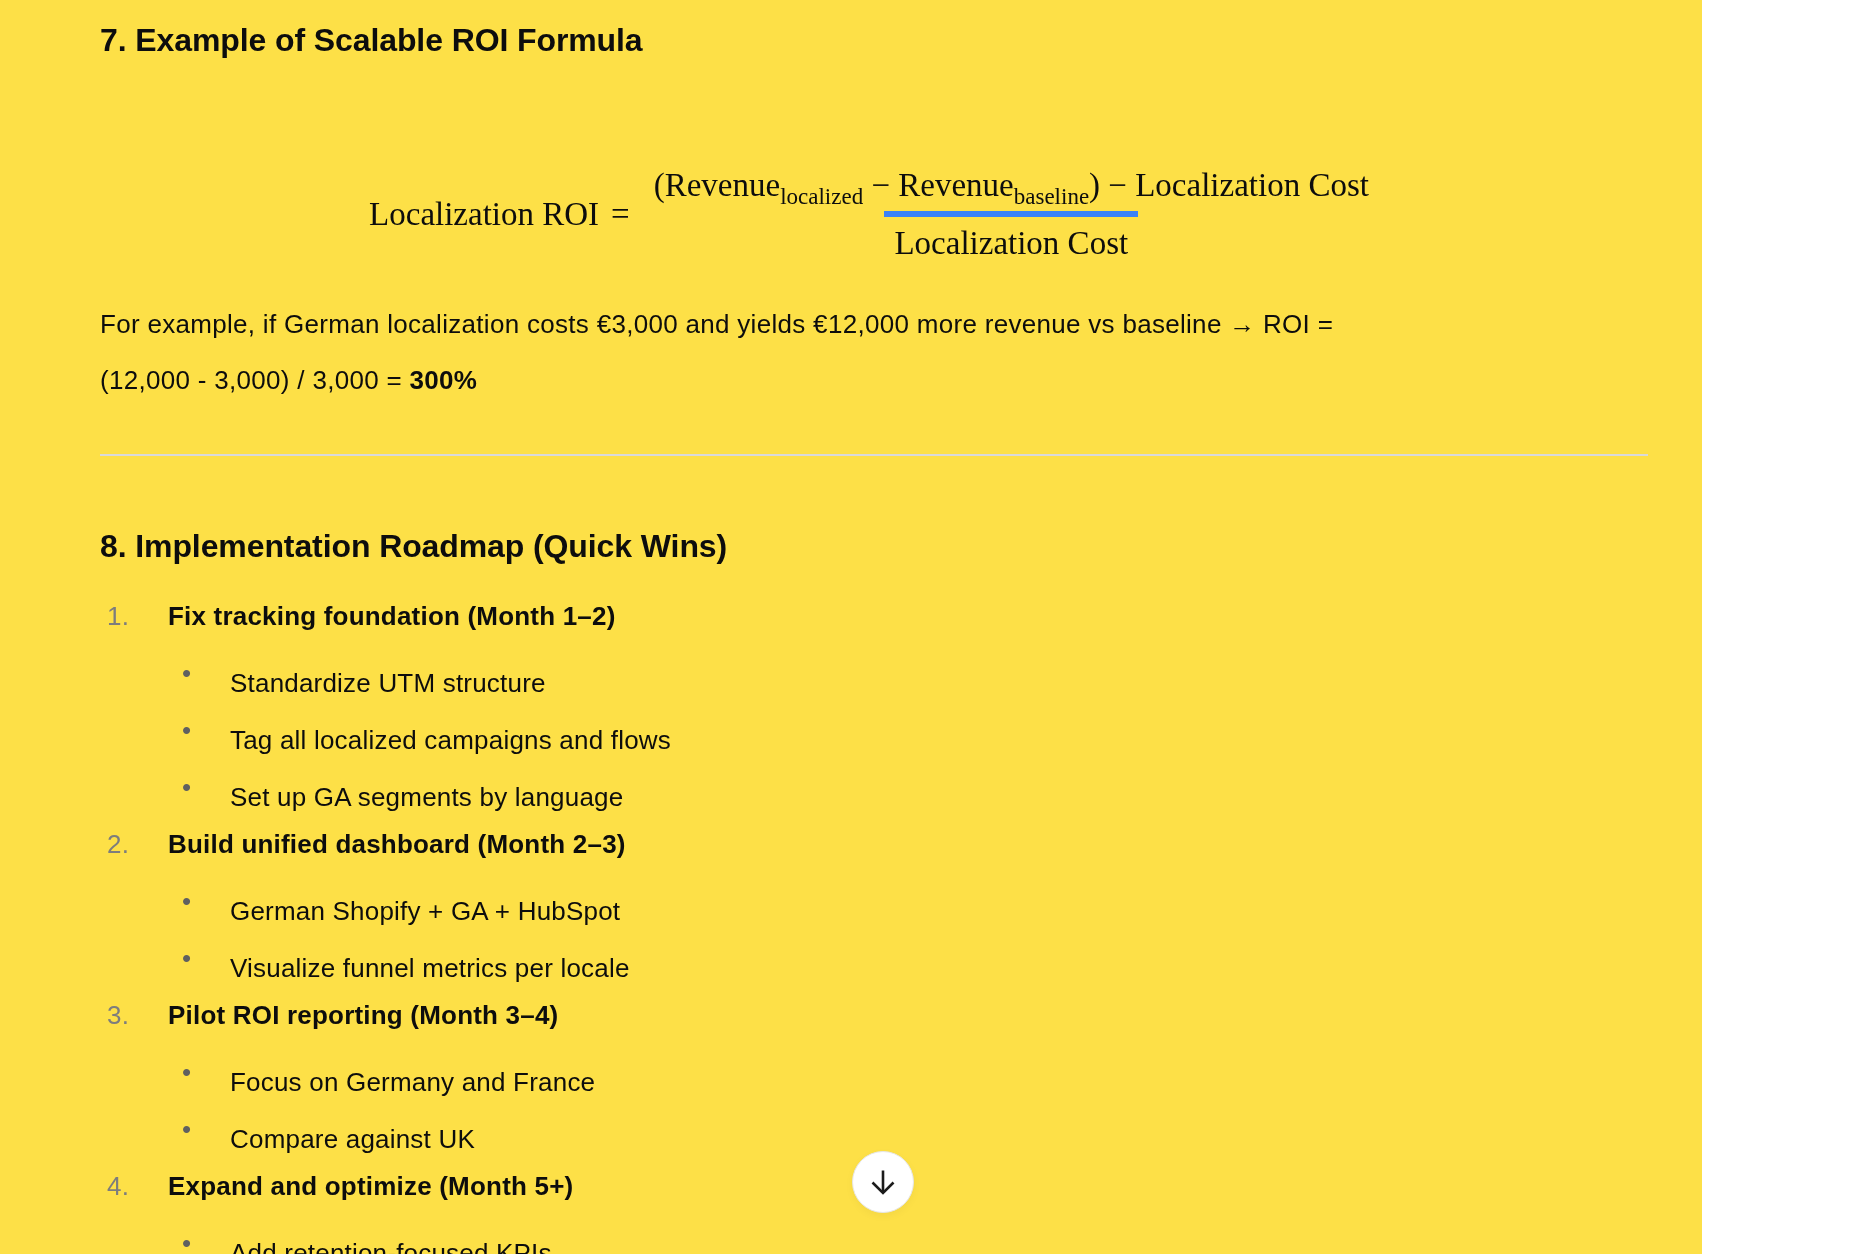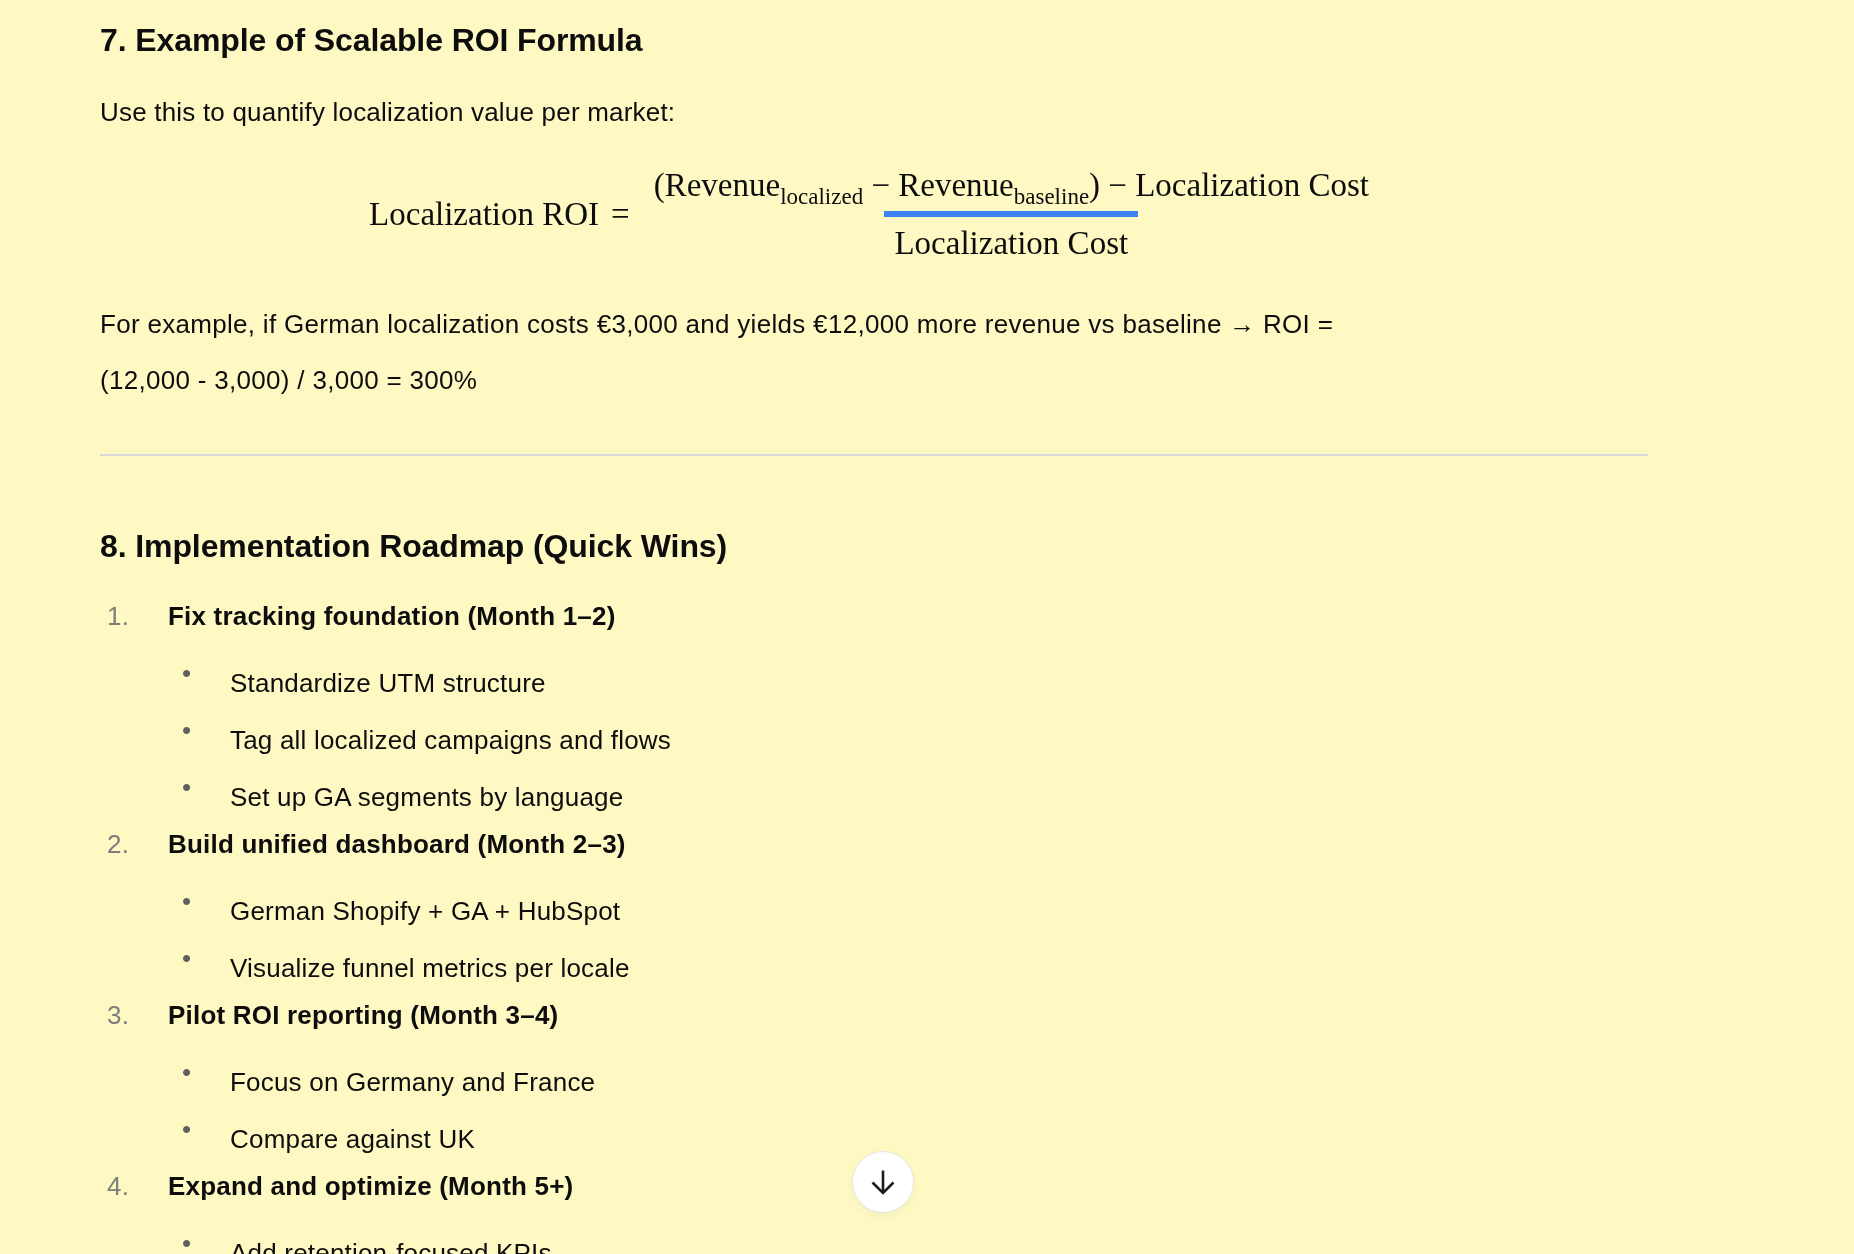--- a/index.html
+++ b/index.html
@@ -1,19 +1,19 @@
 <!DOCTYPE html>
 <html><head>
 <meta charset="utf-8">
 <style>
   * { margin:0; padding:0; box-sizing:border-box; }
   html,body { background:#ffffff; }
   .page {
-    position:relative; width:1854px; height:1254px; overflow:hidden;
-    background:#fef9c3; color:#0d0d0d;
+    position:relative; width:1702px; height:1254px; overflow:hidden;
+    background:#fde047; color:#0d0d0d;
     font-family:"Liberation Sans", sans-serif;
     -webkit-font-smoothing:antialiased;
   }
 
   h3.sec-heading {
     position:absolute; left:100px; width:1548px;
     font-size:32px; font-weight:700; line-height:36px; letter-spacing:-0.1px;
     color:#0d0d0d;
   }
   .h-sec7 { top:22px; }
@@ -34,21 +34,21 @@
   .formula .f-eq { margin:0 14px 0 12px; }
   .frac { display:inline-flex; flex-direction:column; align-items:center;justify-content:center; }
   .frac .num { padding:0 10px 7px 10px; line-height:38px; }
   .frac .den { border-top:6px solid #3b82f6; padding:7px 10px 0 10px; line-height:38px; }
   .frac sub { font-size:23px; line-height:0; }
 
   p.example {
     position:absolute; left:100px; top:296px; width:1548px;
     font-size:26px; line-height:56px; letter-spacing:0.3px; white-space:pre-wrap;
   }
-  p.example strong { font-weight:400; }
+  p.example strong { font-weight:700; }
 
   .divider {
     position:absolute; left:100px; top:454px; width:1548px; height:2px;
     background:#d9d9d9; border:none;
   }
 
   
   .roadmap { position:absolute; left:100px; top:588px; width:1548px; }
   .row { height:57px; display:flex; align-items:center; font-size:26px; letter-spacing:0.2px; }
   .row.numbered .marker {
@@ -71,21 +71,20 @@
   }
   .scroll-btn svg { display:block; }
 </style>
 </head>
 <body>
 
 <div class="page">
 
   <h3 class="sec-heading h-sec7">7. Example of Scalable ROI Formula</h3>
 
-  <p class="intro">Use this to quantify localization value per market:</p>
 
   <div class="formula">
     <span class="f-lhs"><span>Localization ROI</span><span class="f-eq">=</span></span>
     <span class="frac">
       <span class="num"><span>(Revenue</span><sub>localized</sub><span> − Revenue</span><sub>baseline</sub><span>) − Localization Cost</span></span>
       <span class="den">Localization Cost</span>
     </span>
   </div>
 
   <p class="example"><span>For example, if German localization costs €3,000 and yields €12,000 more revenue vs baseline → ROI =</span><br><span><span>(12,000 - 3,000) / 3,000 = </span><strong>300%</strong></span></p>

